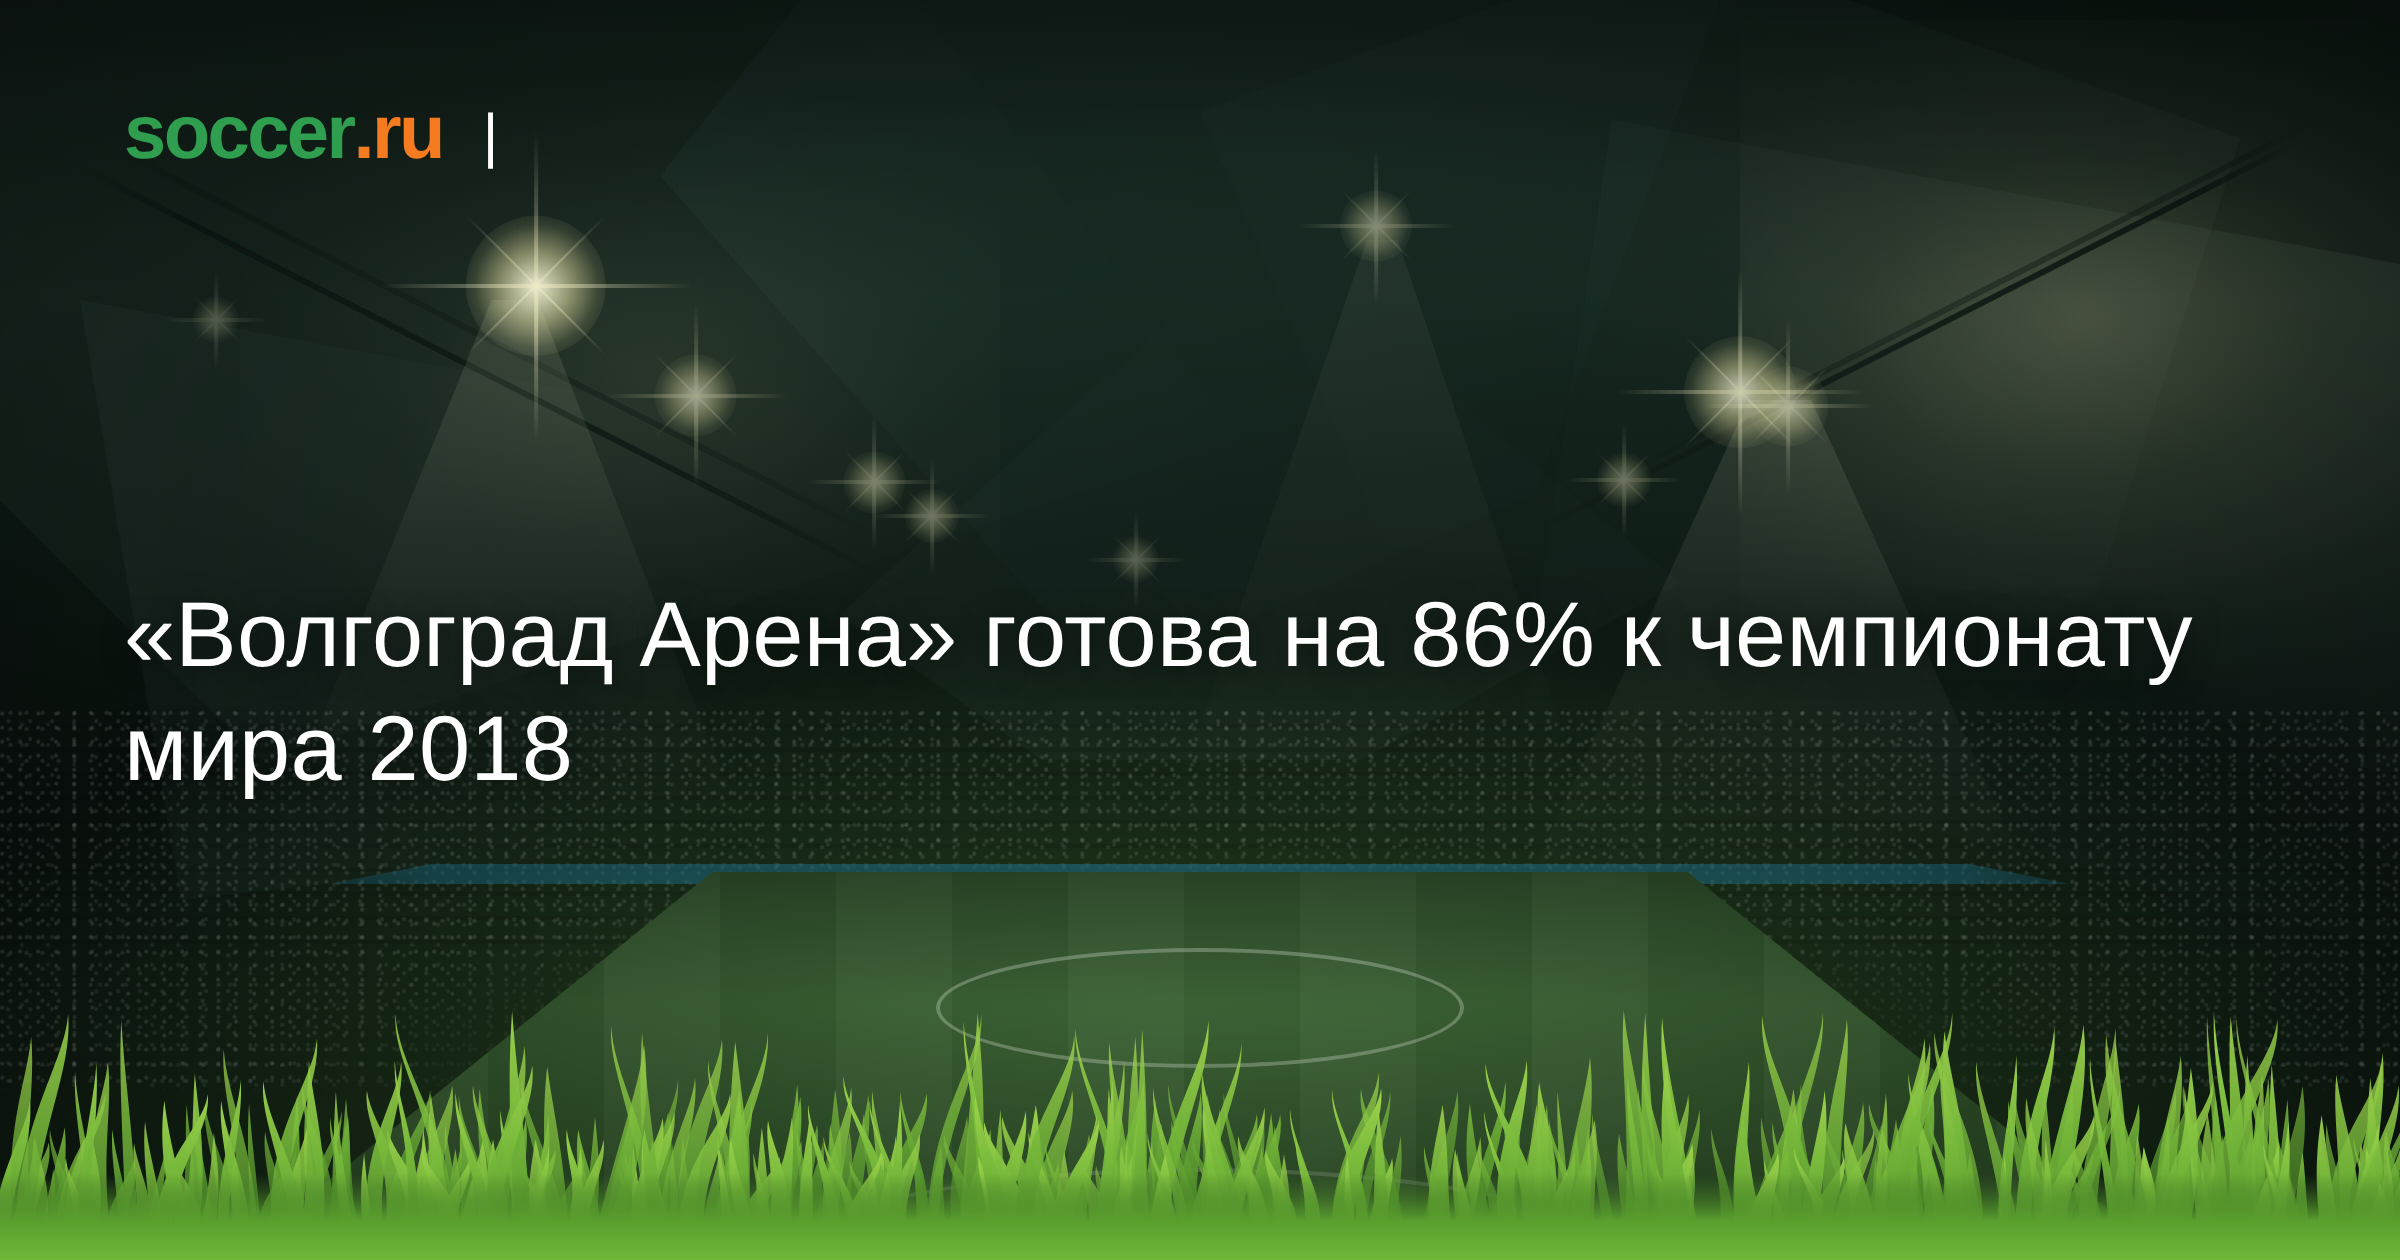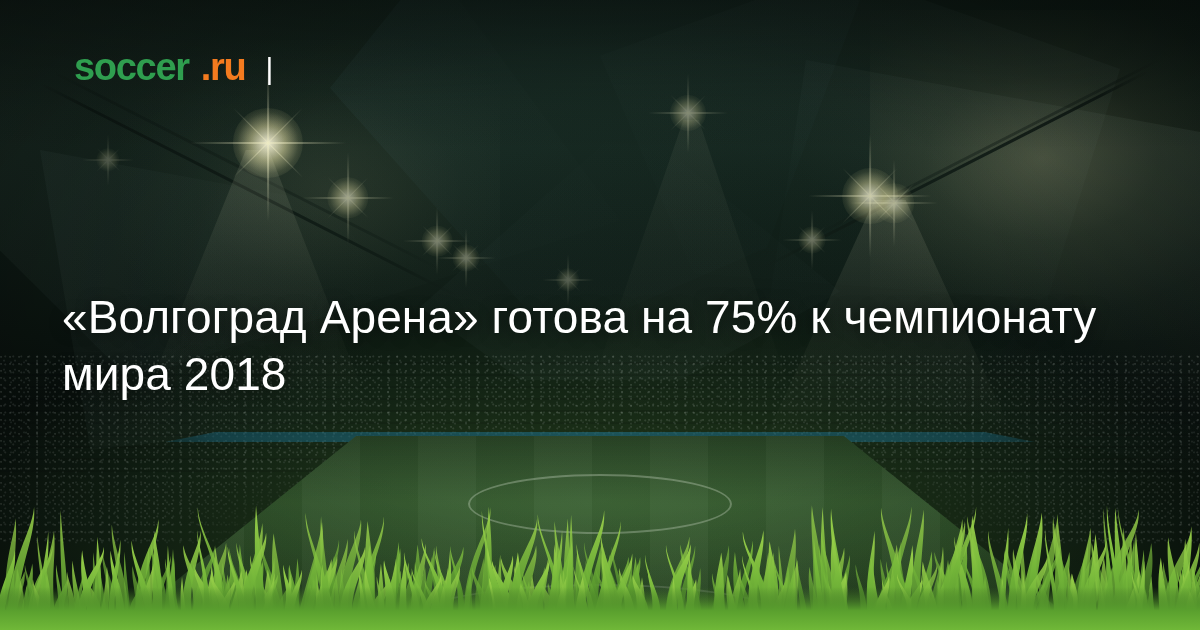--- a/index.html
+++ b/index.html
@@ -202,21 +202,20 @@
     display: flex;
     align-items: baseline;
     gap: 0;
     white-space: nowrap;
   }
   .logo-word {
     font-size: 38px;
     font-weight: bold;
     letter-spacing: -1.3px;
     line-height: 1;
-    margin-left: 12px;
   }
   .logo-soccer { color: #2f9e4f; }
   .logo-ru { color: #f47b1f; }
   .logo-sep {
     color: #ffffff;
     font-size: 30px;
     font-weight: 400;
     margin: 0 16px 0 20px;
     line-height: 1;
     position: relative;
@@ -821,15 +820,15 @@
       <rect x="0" y="92" width="1200" height="43" fill="url(#gbase)"></rect>
     </svg>
   </div>
 
   <div class="logo-row">
     <span class="logo-word logo-soccer">soccer</span>
       <span class="logo-word logo-ru">.ru</span>
     <span class="logo-sep">|</span>
   </div>
 
-  <h1 class="headline">«Волгоград Арена» готова на 75% к чемпионату мира 2018</h1>
+  <h1 class="headline">«Волгоград Арена» готова на 86% к чемпионату мира 2018</h1>
 
 </div>
 
 </body></html>

